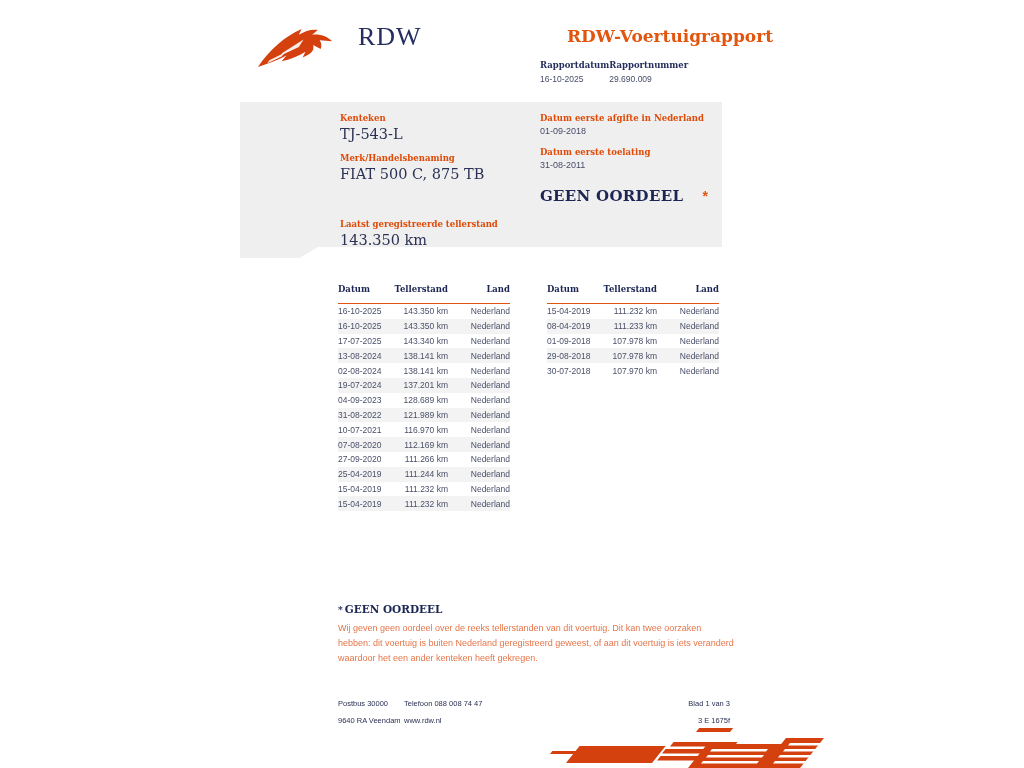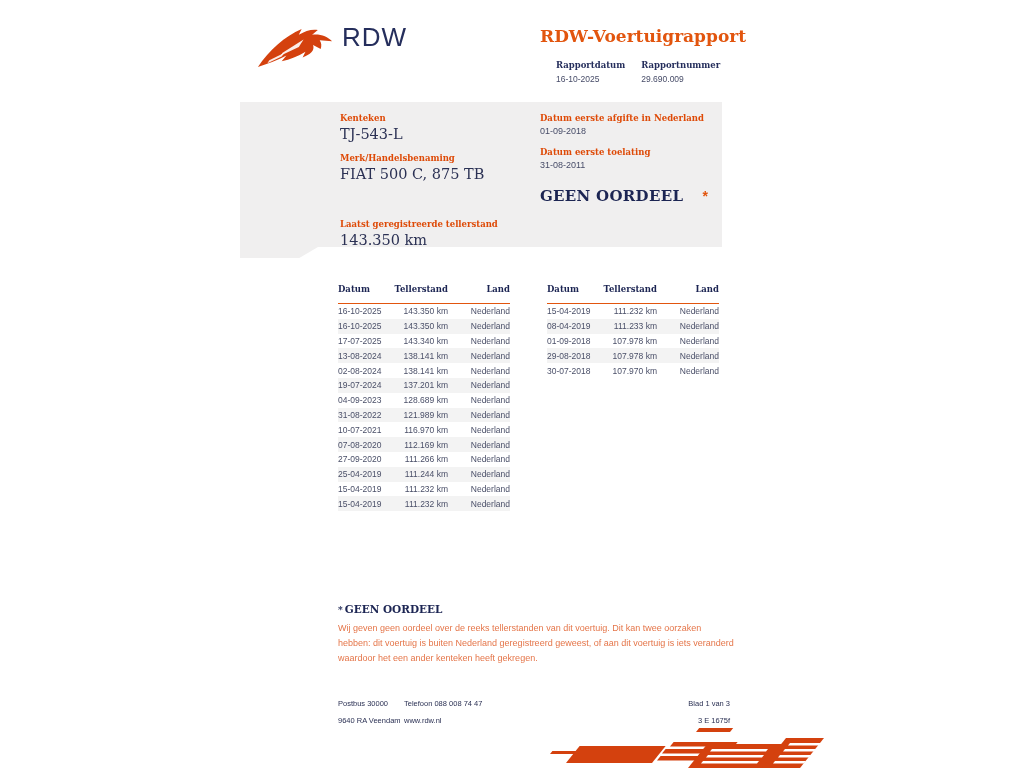--- a/index.html
+++ b/index.html
@@ -5,28 +5,28 @@
   * { margin:0; padding:0; box-sizing:border-box; }
   html,body { background:#ffffff; }
   .page {
     position:relative; width:1024px; height:768px; background:#fff; overflow:hidden;
     font-family:"Liberation Sans", sans-serif; color:#2b3154;
   }
   
   .logo { position:absolute; left:256px; top:24px; display:flex; align-items:flex-start; }
   .logo svg { width:78px; height:46px; }
   .logo-word {
-    font-family:Liberation Sans, sans-serif; font-size:26px; color:#252e5c;
-    letter-spacing:1px; margin-left:8px; margin-top:-2px;
+    font-family:Liberation Serif, serif; font-size:26px; color:#252e5c;
+    letter-spacing:1px; margin-left:24px; margin-top:-2px;
   }
   .head-right { position:absolute; left:540px; top:26px; width:260px; }
   .report-title {
-    font-family:"DejaVu Serif", serif; font-weight:bold; font-size:17px; color:#e2550e;
-  }
-  .head-meta { display:flex; gap:16px; margin-top:14px;margin-left:16px; }
+    font-family:"DejaVu Serif", serif; font-weight:bold; font-size:17px; color:#e2550e;text-align:center;
+  }
+  .head-meta { display:flex; margin-top:14px; }
   .meta-label { font-family:"DejaVu Serif", serif; font-weight:bold; font-size:8.5px; color:#252e5c; }
   .meta-value { font-size:8.5px; color:#474c68; margin-top:4px; }
   
   .panel { position:absolute; left:240px; top:102px; width:482px; height:145px; background:#f0efef; }
   .panel-notch {
     position:absolute; left:0; top:145px; width:78px; height:11px; background:#f0efef;
     clip-path:polygon(0 0, 100% 0, 76% 100%, 0 100%);
   }
   .panel-col-left  { position:absolute; left:100px; top:11px; width:190px; }
   .panel-col-right { position:absolute; left:300px; top:11px; width:175px; }

